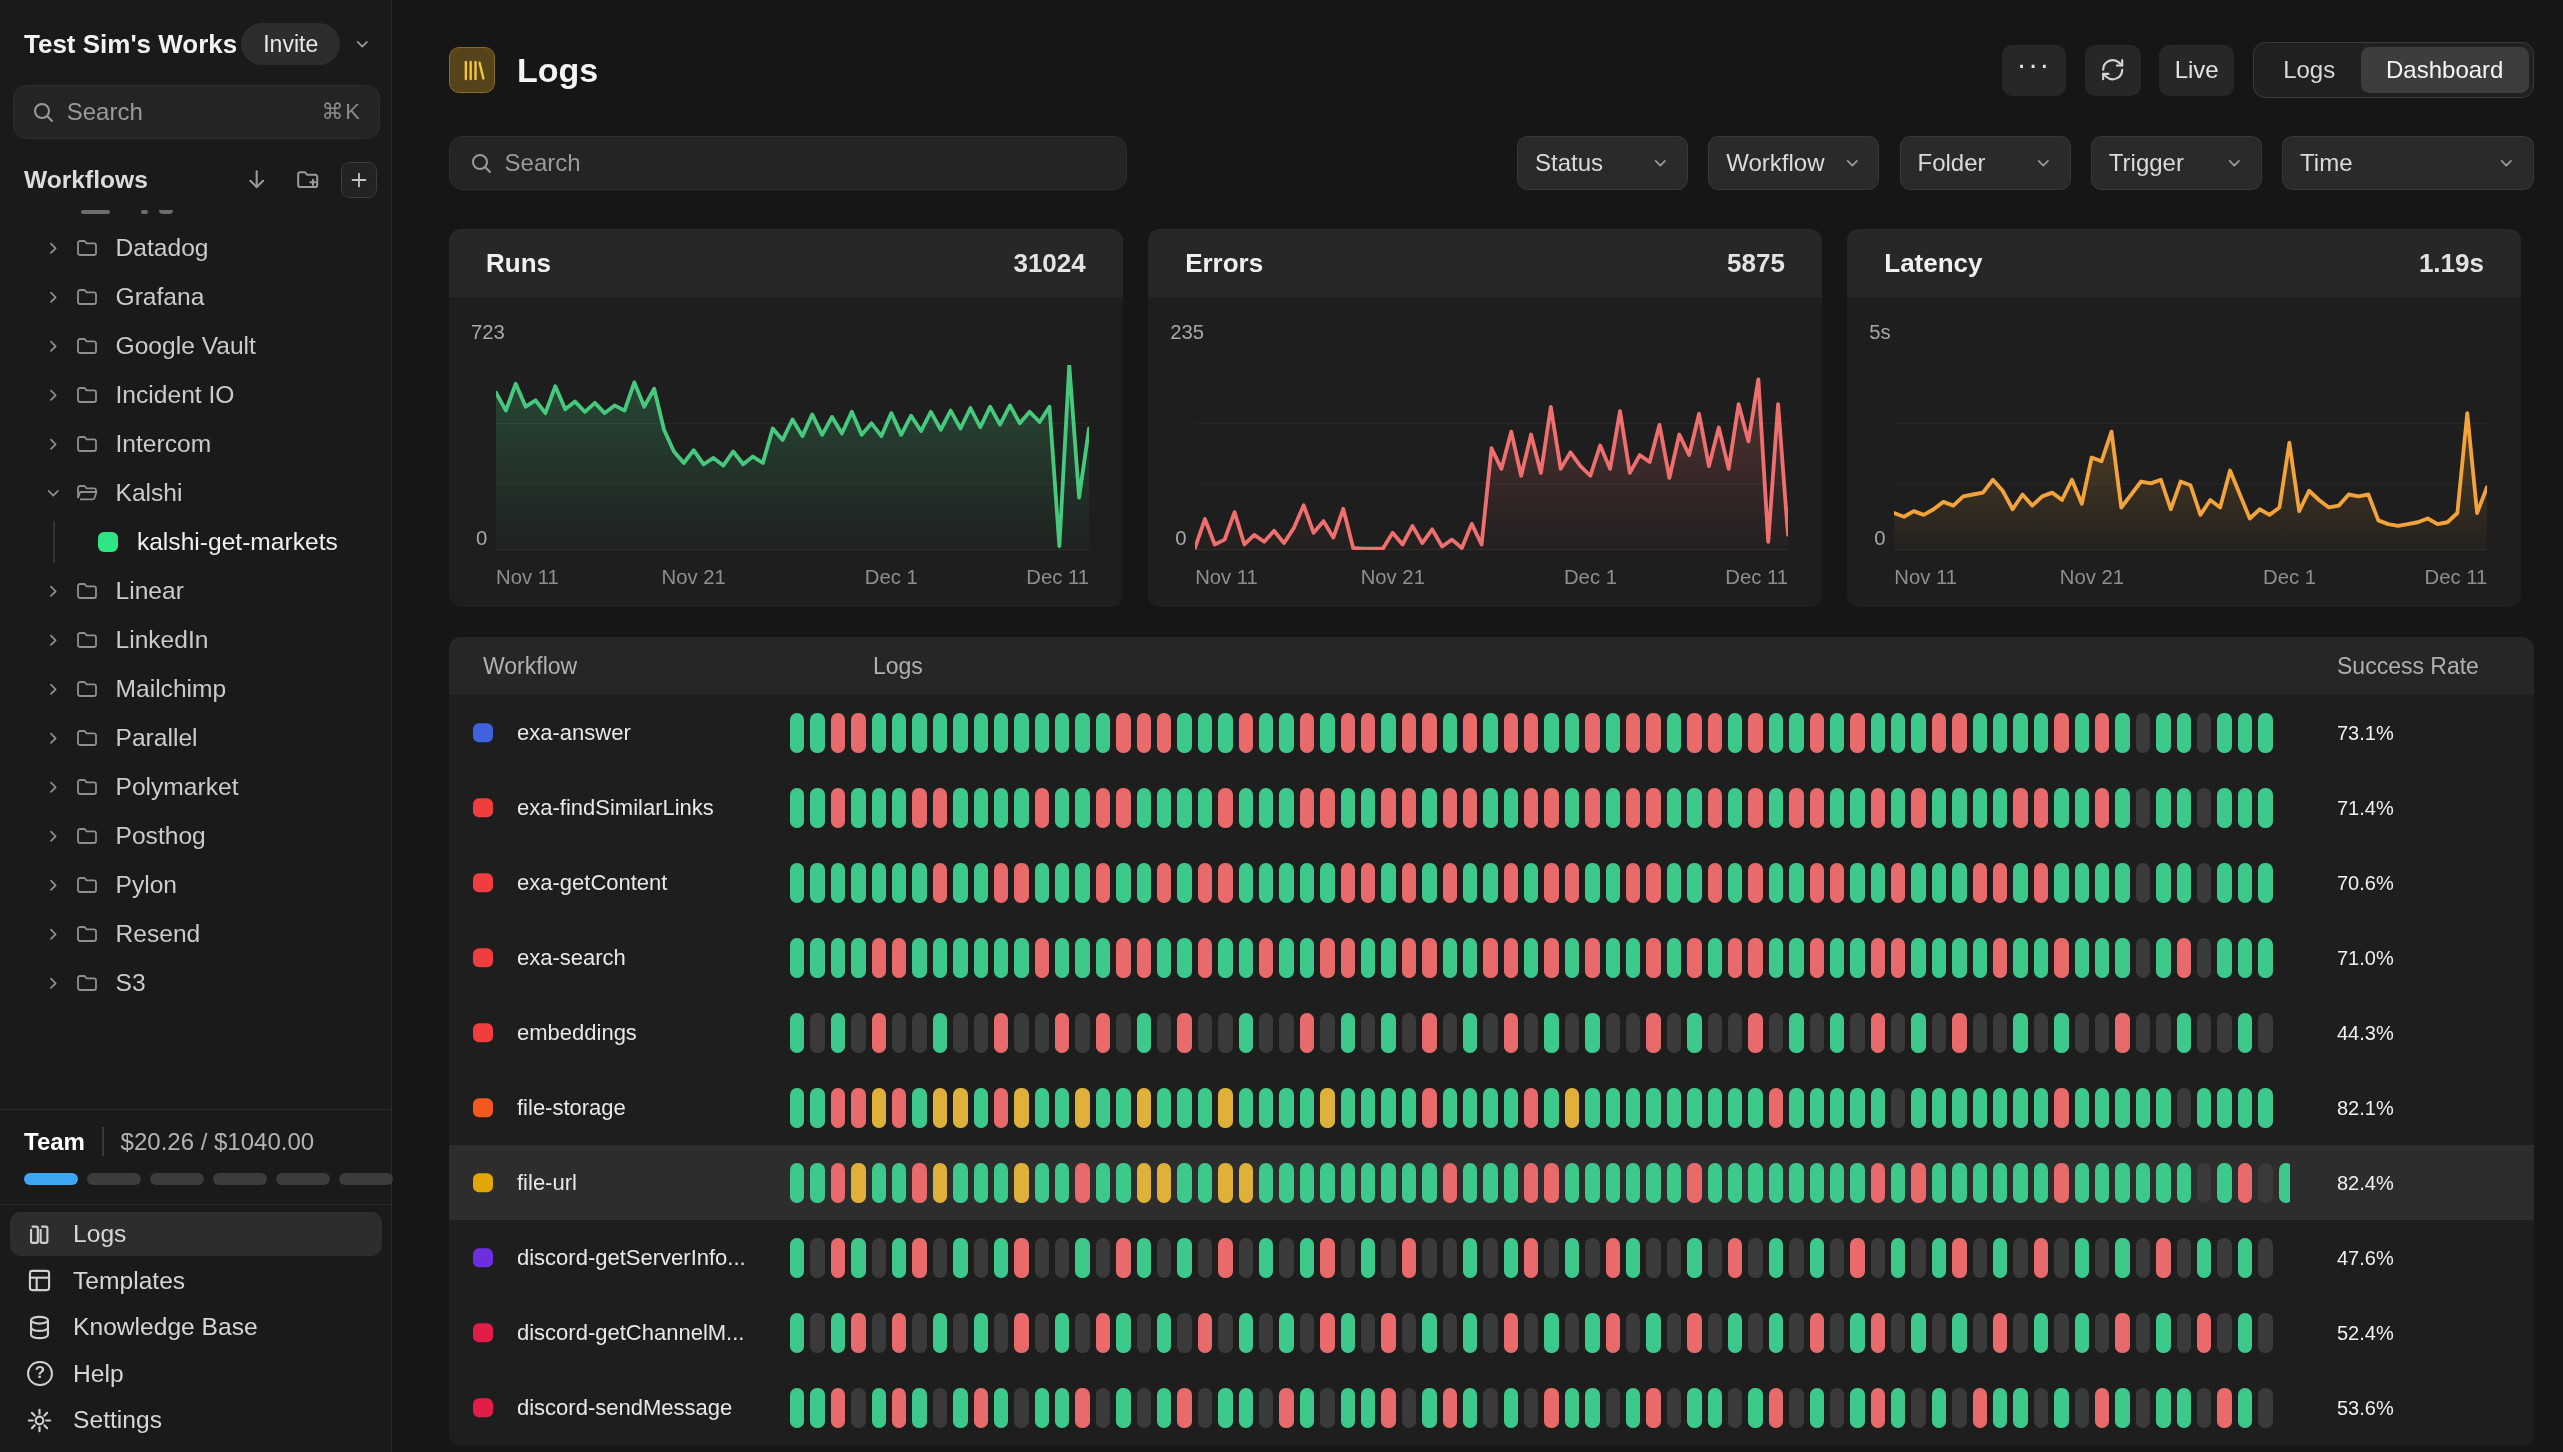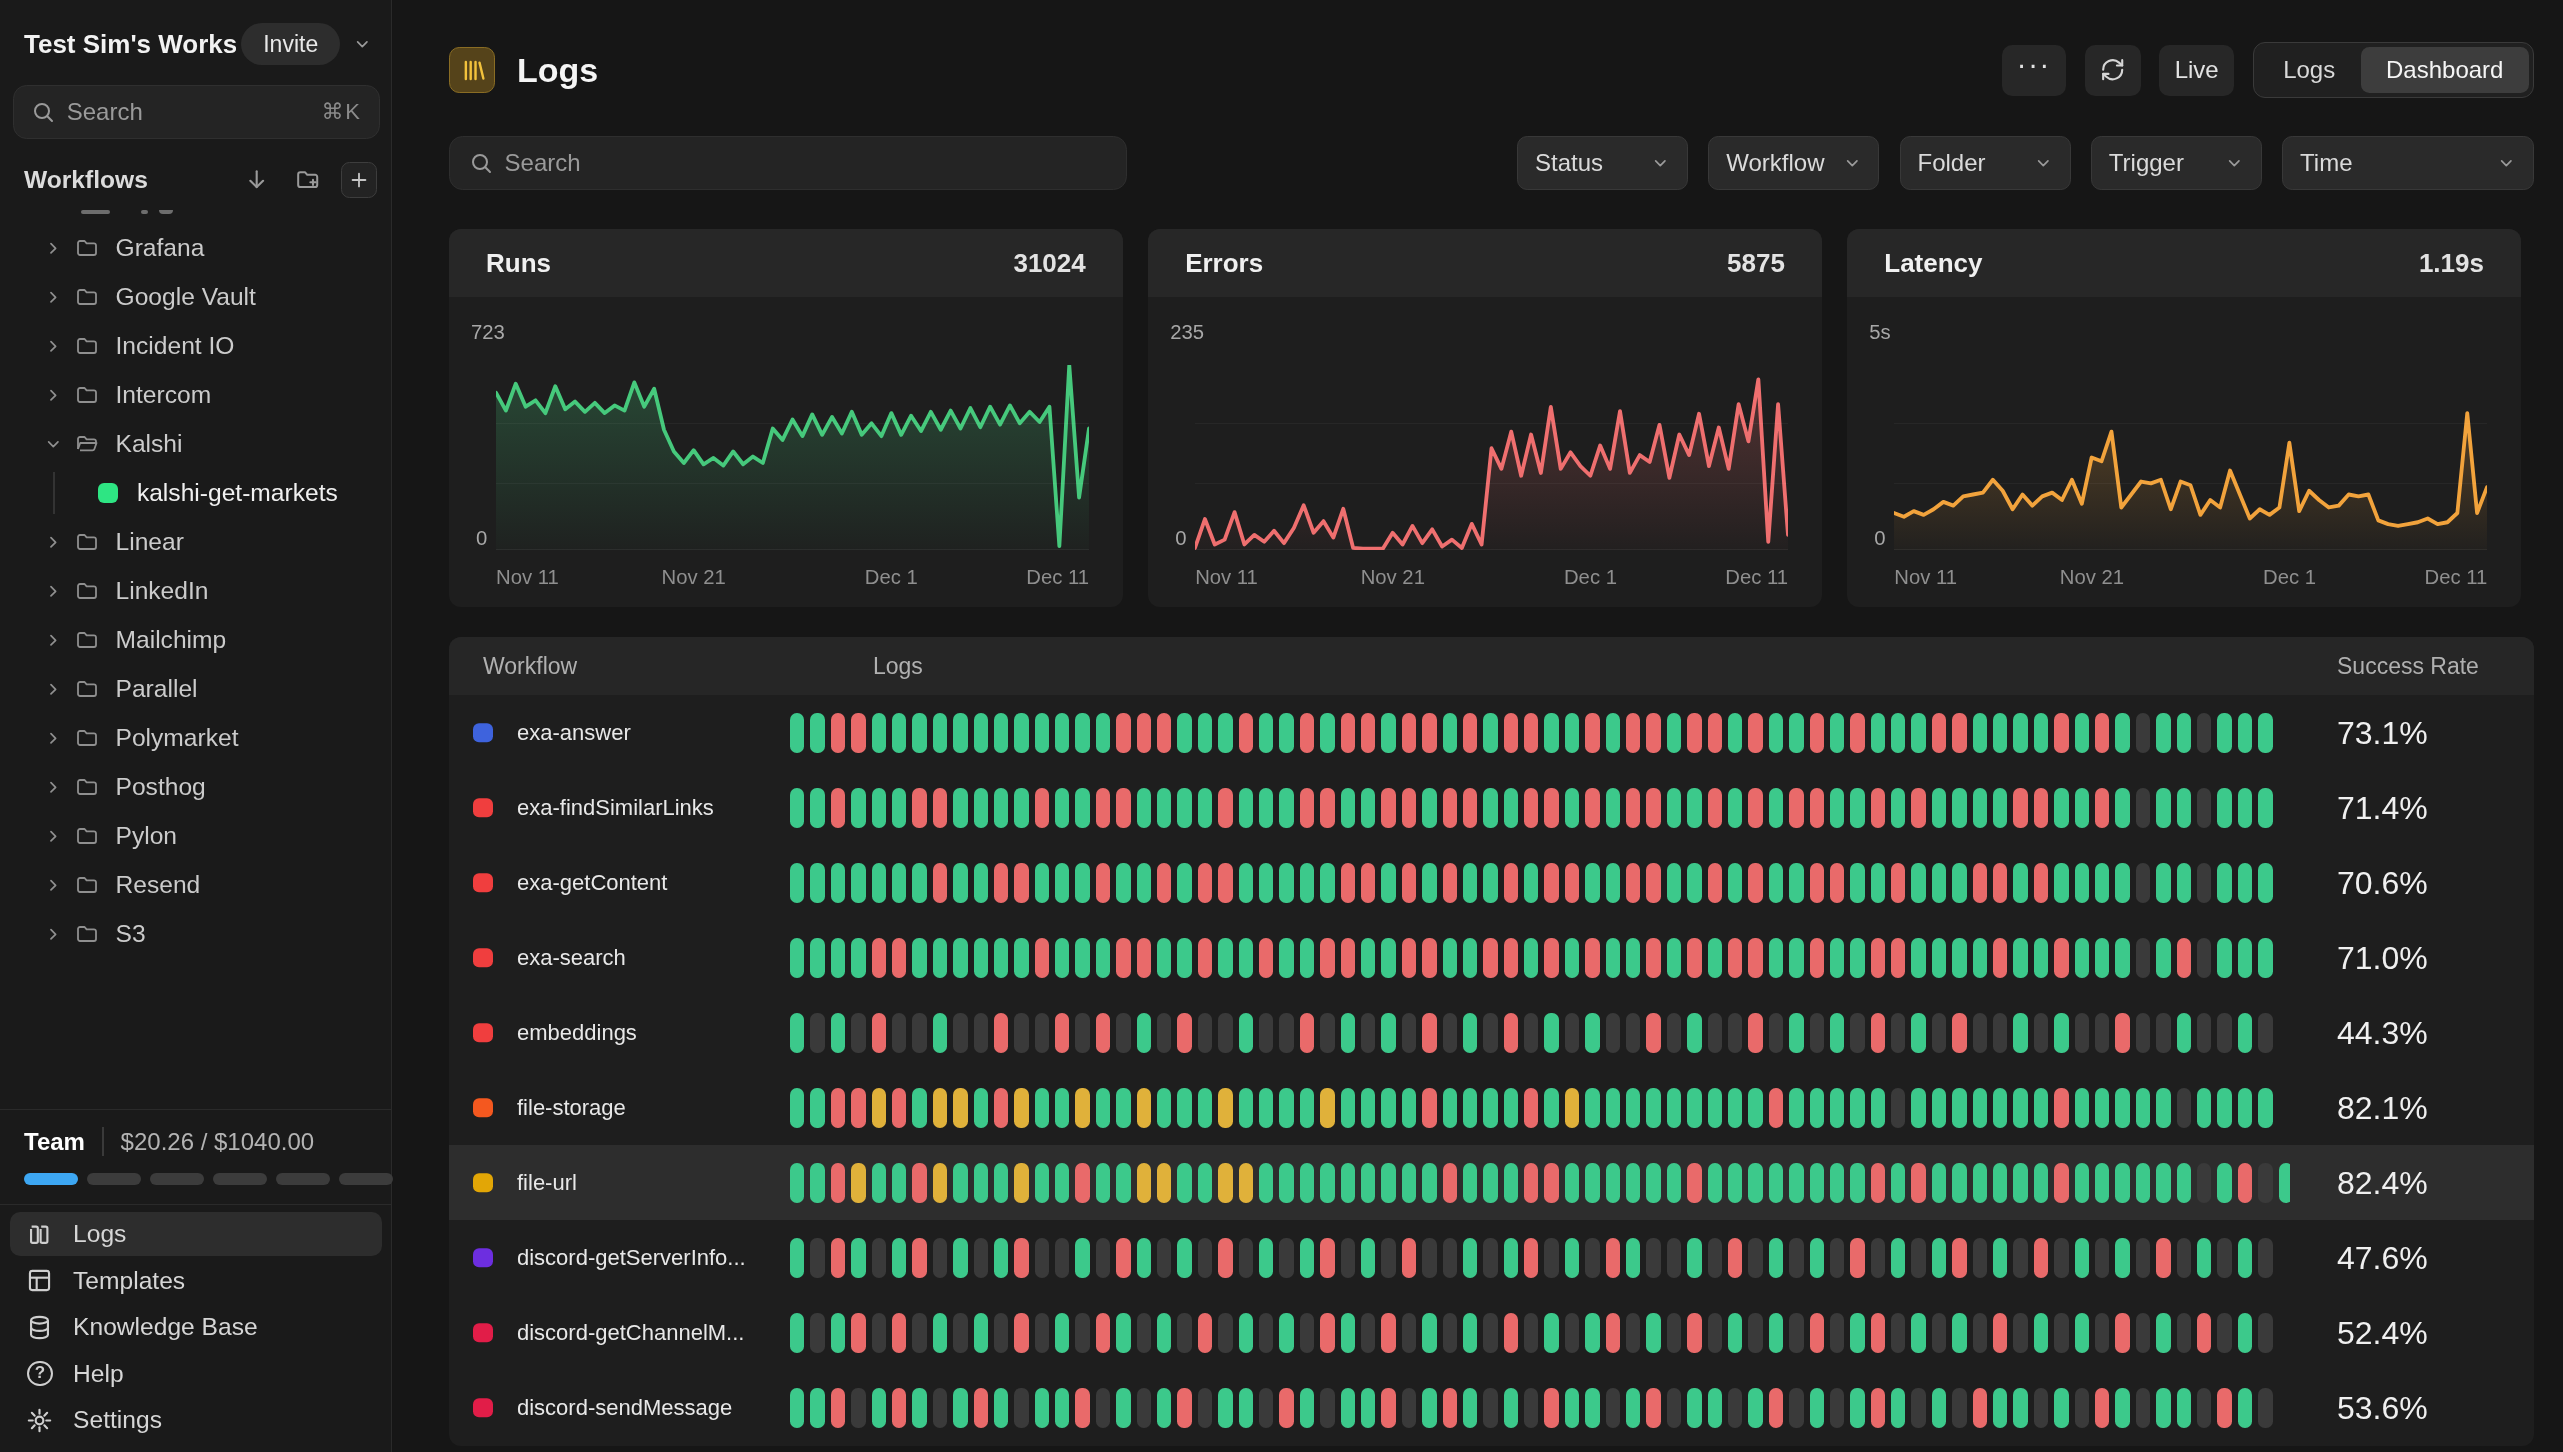--- a/index.html
+++ b/index.html
@@ -96,21 +96,21 @@
   .t-head span { position:absolute; top:50%; transform:translateY(-50%); font-size:23px; color:#b0b0b0; }
   .th-workflow { left:34px; } .th-logs { left:424px; } .th-rate { left:1888px; }
   #t-body { position:relative; }
   .t-row { position:relative; height:75px; cursor:pointer; }
   .t-row.hl { background:#2d2d2d; }
   .t-row .dot { position:absolute; left:24px; top:50%; transform:translateY(-50%); width:19.5px; height:19.5px; border-radius:6px; }
   .t-row .t-name { position:absolute; left:68px; top:50%; transform:translateY(-50%); font-size:22px; color:#e8e8e8; white-space:nowrap; }
   .t-row .bars { position:absolute; left:341px; top:50%; transform:translateY(-50%); width:1500px; height:40px;
     display:flex; gap:6px; overflow:hidden; }
   .bar { width:14.4px; min-width:14.4px; height:40px; border-radius:6.8px; }
-  .t-row .t-rate { position:absolute; left:1888px; top:50%; transform:translateY(-50%); font-size:32px; font-weight:500; color:#f0f0f0; }
+  .t-row .t-rate { position:absolute; left:1888px; top:50%; transform:translateY(-50%); font-size:20px; font-weight:500; color:#f0f0f0; }
 </style>
 </head>
 <body>
 
 <div id="sidebar">
   <div class="ws-row">
     <span class="ws-name">Test Sim's Works...</span>
     <button class="invite-pill" style="border:none">Invite</button>
     <span class="ws-chev" style="color:#9a9a9a">
         <svg width="18.6" height="18.6" viewBox="0 0 24 24" fill="none" stroke="currentColor" stroke-width="2.2" stroke-linecap="round" stroke-linejoin="round">
@@ -151,20 +151,33 @@
           </svg>
       </span>
     </div>
   </div>
   <div id="folder-list">
     <div class="clip-row">
       <i style="left:81px; width:29px; height:4.2px;"></i>
       <i style="left:141px; width:6.8px; height:4.2px;"></i>
       <i style="left:159px; width:13.6px; height:4.2px; border-radius:0 0 5.1px 5.1px;"></i>
     </div>
+  <div class="folder-row">
+    <span class="chev">
+          <svg width="18.6" height="18.6" viewBox="0 0 24 24" fill="none" stroke="currentColor" stroke-width="2.2" stroke-linecap="round" stroke-linejoin="round">
+            <polyline points="9 6 15 12 9 18"></polyline>
+          </svg>
+        </span>
+    <span class="f-ic">
+          <svg width="24" height="24" viewBox="0 0 24 24" fill="none" stroke="#8f8f8f" stroke-width="1.8" stroke-linejoin="round">
+            <path d="M3 7a2 2 0 0 1 2-2h4.6l2 2.4H19a2 2 0 0 1 2 2V17a2 2 0 0 1-2 2H5a2 2 0 0 1-2-2V7z"></path>
+          </svg>
+        </span>
+    <span class="f-label">Datadog</span>
+  </div>
       <div class="folder-row">
     <span class="chev">
           <svg width="18.6" height="18.6" viewBox="0 0 24 24" fill="none" stroke="currentColor" stroke-width="2.2" stroke-linecap="round" stroke-linejoin="round">
             <polyline points="9 6 15 12 9 18"></polyline>
           </svg>
         </span>
     <span class="f-ic">
           <svg width="24" height="24" viewBox="0 0 24 24" fill="none" stroke="#8f8f8f" stroke-width="1.8" stroke-linejoin="round">
             <path d="M3 7a2 2 0 0 1 2-2h4.6l2 2.4H19a2 2 0 0 1 2 2V17a2 2 0 0 1-2 2H5a2 2 0 0 1-2-2V7z"></path>
           </svg>

